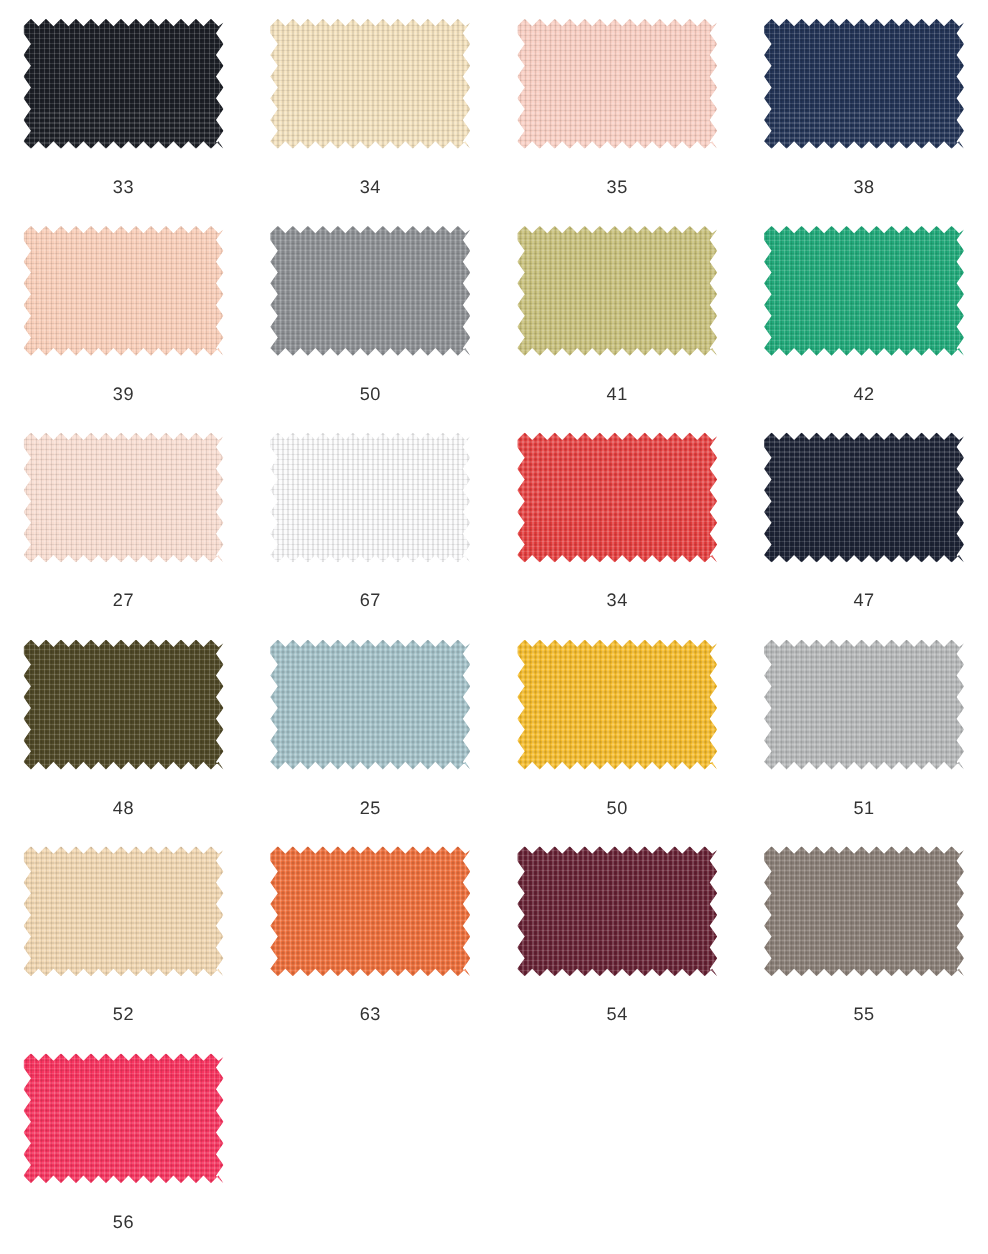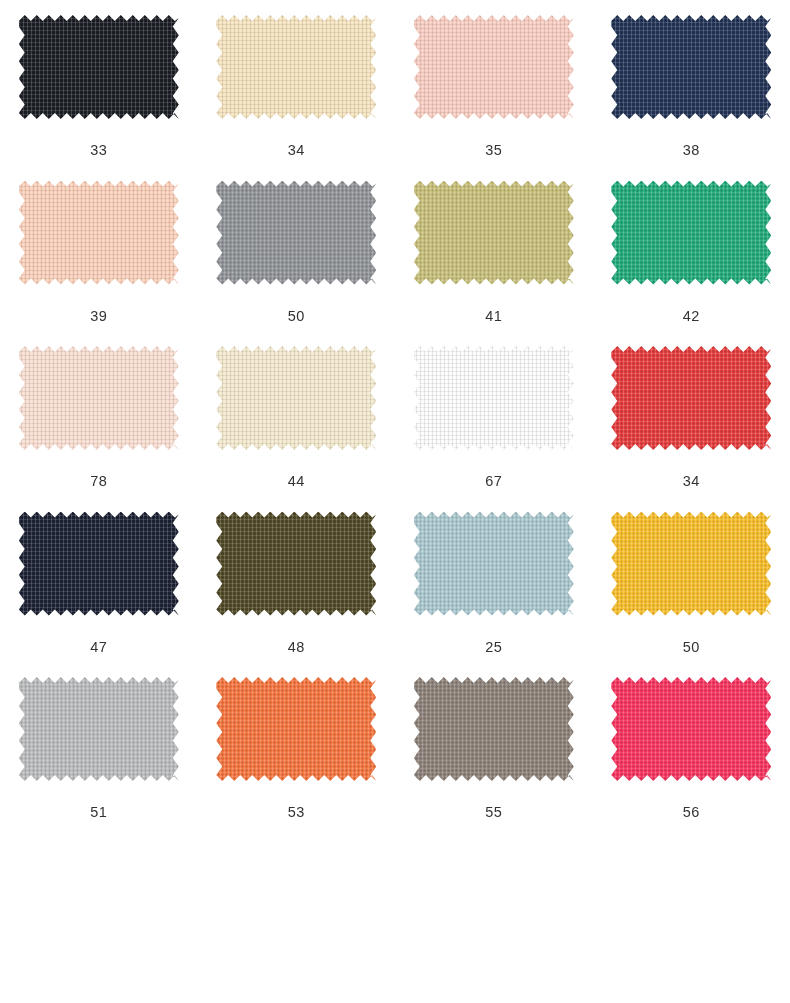--- a/index.html
+++ b/index.html
@@ -175,27 +175,21 @@
     <div class="swatch-cell">
       <div class="chip-wrap">
         <div class="chip" style="background-color: rgb(34, 169, 122);"></div>
       </div>
       <div class="chip-label">42</div>
     </div>
     <div class="swatch-cell">
       <div class="chip-wrap">
         <div class="chip is-pale" style="background-color: rgb(248, 221, 209);"></div>
       </div>
-      <div class="chip-label">78</div>
-    </div>
-    <div class="swatch-cell">
-      <div class="chip-wrap">
-        <div class="chip is-pale" style="background-color: rgb(242, 232, 205);"></div>
-      </div>
-      <div class="chip-label">44</div>
+      <div class="chip-label">27</div>
     </div>
     <div class="swatch-cell">
       <div class="chip-wrap">
         <div class="chip is-pale" style="background-color: rgb(251, 251, 252);"></div>
       </div>
       <div class="chip-label">67</div>
     </div>
     <div class="swatch-cell">
       <div class="chip-wrap">
         <div class="chip" style="background-color: rgb(227, 60, 60);"></div>
@@ -227,23 +221,35 @@
       <div class="chip-label">50</div>
     </div>
     <div class="swatch-cell">
       <div class="chip-wrap">
         <div class="chip is-pale" style="background-color: rgb(185, 187, 188);"></div>
       </div>
       <div class="chip-label">51</div>
     </div>
     <div class="swatch-cell">
       <div class="chip-wrap">
+        <div class="chip is-pale" style="background-color: rgb(243, 217, 180);"></div>
+      </div>
+      <div class="chip-label">52</div>
+    </div>
+    <div class="swatch-cell">
+      <div class="chip-wrap">
         <div class="chip" style="background-color: rgb(244, 116, 63);"></div>
       </div>
-      <div class="chip-label">53</div>
+      <div class="chip-label">63</div>
+    </div>
+    <div class="swatch-cell">
+      <div class="chip-wrap">
+        <div class="chip" style="background-color: rgb(102, 32, 51);"></div>
+      </div>
+      <div class="chip-label">54</div>
     </div>
     <div class="swatch-cell">
       <div class="chip-wrap">
         <div class="chip" style="background-color: rgb(140, 129, 121);"></div>
       </div>
       <div class="chip-label">55</div>
     </div>
     <div class="swatch-cell">
       <div class="chip-wrap">
         <div class="chip" style="background-color: rgb(246, 52, 95);"></div>

